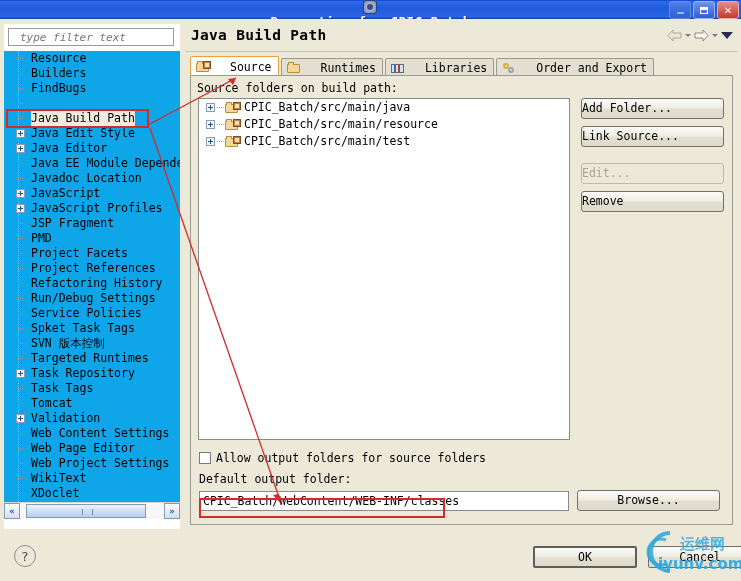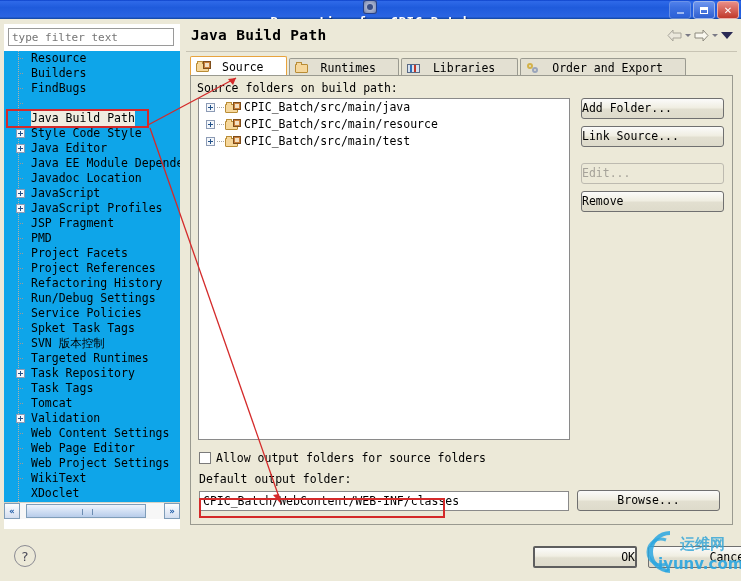--- a/index.html
+++ b/index.html
@@ -51,21 +51,21 @@
   
   .left{
     position:absolute;left:4px;top:5px;width:176px;height:505px;
     background:#fff;
   }
   .filter-wrap{position:absolute;left:4px;top:4px;width:166px;height:18px;}
   .filter-input{
     width:100%;height:100%;box-sizing:border-box;
     border:1px solid #9a9a9a;background:#fff;color:#a6a6a6;
     font-family:"DejaVu Sans Mono","Liberation Mono",monospace;font-size:11px;
-    padding:1px 3px;outline:none;
+    padding:1px 11px;outline:none;font-style:italic;
   }
   .tree{
     position:absolute;left:0;top:27px;width:176px;height:451px;
     background:#0ea5e9;overflow:hidden;
   }
   .tnode{
     position:relative;height:15px;line-height:15px;
     white-space:nowrap;font-size:11.5px;color:#000;
     padding-left:16px;
   }
@@ -121,21 +121,21 @@
   .rt-nav{position:absolute;right:4px;top:6px;display:flex;align-items:center;gap:3px;}
   .navarrow{width:15px;height:13px;position:relative;}
   .navarrow svg{display:block;}
   .navdot{width:0;height:0;border-left:3px solid transparent;border-right:3px solid transparent;border-top:3px solid #7a7a86;}
   .navmenu{width:0;height:0;border-left:6px solid transparent;border-right:6px solid transparent;border-top:7px solid #2a2a55;}
   .rt-sep{position:absolute;left:0;top:28px;width:551px;height:1px;background:#c8c4b4;}
 
   
   .tabs{position:absolute;left:4px;top:33px;display:flex;align-items:flex-end;}
   .tab{
-    height:19px;display:flex;align-items:center;gap:12px;padding:0 22px 0 5px;
+    height:19px;display:flex;align-items:center;gap:20px;padding:0 6px 0 5px;
     border:1px solid #9a9a90;border-bottom:none;background:#e3e0d2;
     font-size:11.5px;color:#000;white-space:nowrap;margin-right:2px;
     border-radius:2px 2px 0 0;box-sizing:border-box;
   }
   .tab.active{background:#fff;border-color:#e8a33d;border-bottom:1px solid #fff;height:21px;}
   .tab .ico{width:14px;height:12px;position:relative;flex:0 0 auto;}
 
   
   .ico-folder{
     position:absolute;left:0;top:2px;width:13px;height:9px;
@@ -228,21 +228,21 @@
 
   
   .footer{position:absolute;left:0;top:516px;width:741px;height:46px;}
   .help{
     position:absolute;left:14px;top:10px;width:20px;height:20px;border-radius:50%;
     border:1px solid #8b8b93;color:#4a4a58;font-size:13px;
     display:flex;align-items:center;justify-content:center;
     font-family:"DejaVu Sans",sans-serif;background:#ECE9D8;
   }
   .btn-ok,.btn-cancel{
-    position:absolute;top:11px;width:104px;height:22px;line-height:20px;text-align:right;
+    position:absolute;top:11px;width:104px;height:22px;line-height:20px;text-align:center;
     font-size:11.5px;box-sizing:border-box;border-radius:2px;
     background:linear-gradient(to bottom,#fbfbfa 0%,#f0eee2 45%,#e2dfd0 55%,#dedbcb 100%);
   }
   .btn-ok{left:533px;border:2px solid #5e5e5e;line-height:18px;}
   .btn-cancel{left:648px;border:1px solid #707070;}
 
   
   .annot{position:absolute;left:0;top:0;width:741px;height:581px;pointer-events:none;}
   .redbox{position:absolute;border:2px solid #d42a2a;box-sizing:border-box;}
 
@@ -290,21 +290,21 @@
           </div>
           <div class="tnode">
             <span class="dash"></span>
           </div>
           <div class="tnode sel">
             <span class="dash"></span>
             <span class="lbl">Java Build Path</span>
           </div>
           <div class="tnode">
             <span class="plus"></span>
-            <span class="lbl">Style Code Style</span>
+            <span class="lbl">Java Edit Style</span>
           </div>
           <div class="tnode">
             <span class="plus"></span>
             <span class="lbl">Java Editor</span>
           </div>
           <div class="tnode">
             <span class="dash"></span>
             <span class="lbl">Java EE Module Dependent</span>
           </div>
           <div class="tnode">

